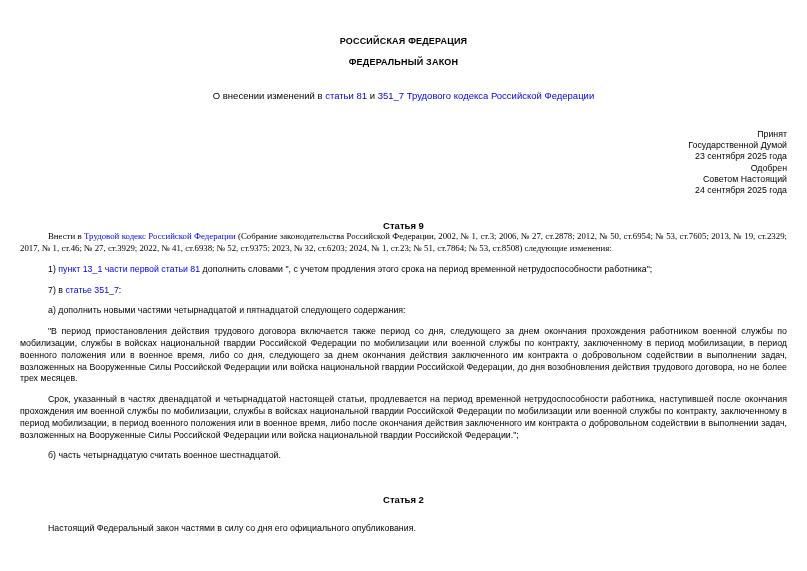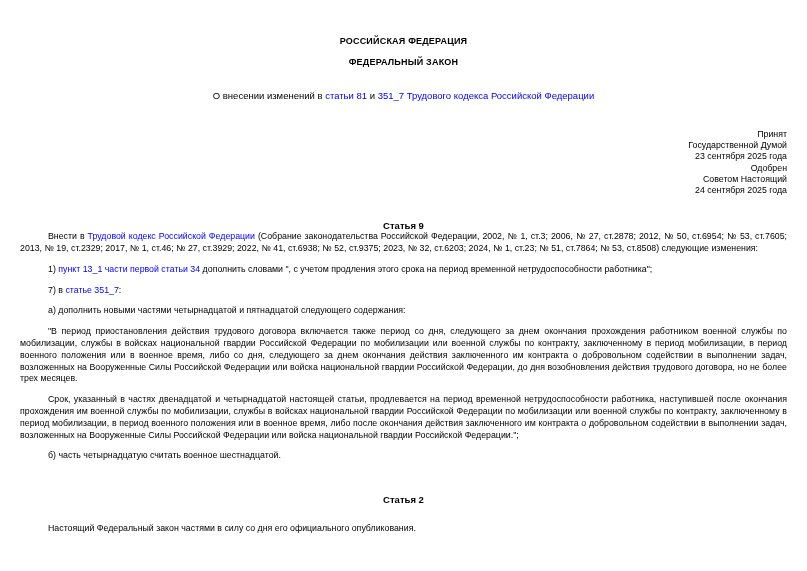--- a/index.html
+++ b/index.html
@@ -51,21 +51,21 @@
   .article2-heading { margin-top: 32px; text-align: center; }
   .body-text {
     font-size: 8.8px;
     line-height: 11.8px;
     text-align: justify;
   }
   .body-text p {
     margin: 0 0 9px 0;
     text-indent: 28px;
   }
-  .intro-para { margin-top: 24px; }
+  .intro-para { margin-top: 24px; font-family: Liberation Serif, serif; }
   .item-para { margin-top: 4px; }
   .article2-body { margin-top: 18px; }
 </style>
 </head>
 <body>
 
 <div class="page">
 
   <div class="center hdr hdr-country">РОССИЙСКАЯ ФЕДЕРАЦИЯ</div>
 
@@ -81,21 +81,21 @@
     <div>Советом Настоящий</div>
     <div>24 сентября 2025 года</div>
   </div>
 
   <div class="article-heading article1-heading">Статья 9</div>
 
   <div class="body-text">
 
     <p class="intro-para"><span>Внести в </span><a class="link">Трудовой кодекс Российской Федерации</a><span> (Собрание законодательства Российской Федерации, 2002, № 1, ст.3; 2006, № 27, ст.2878; 2012, № 50, ст.6954; № 53, ст.7605; 2013, № 19, ст.2329; 2017, № 1, ст.46; № 27, ст.3929; 2022, № 41, ст.6938; № 52, ст.9375; 2023, № 32, ст.6203; 2024, № 1, ст.23; № 51, ст.7864; № 53, ст.8508) следующие изменения:</span></p>
 
-    <p class="item-para"><span>1) </span><a class="link">пункт 13_1 части первой статьи 34</a><span> дополнить словами ", с учетом продления этого срока на период временной нетрудоспособности работника";</span></p>
+    <p class="item-para"><span>1) </span><a class="link">пункт 13_1 части первой статьи 81</a><span> дополнить словами ", с учетом продления этого срока на период временной нетрудоспособности работника";</span></p>
 
     <p class="item-para"><span>7) в </span><a class="link">статье 351_7</a><span>:</span></p>
 
     <p class="item-para">а) дополнить новыми частями четырнадцатой и пятнадцатой следующего содержания:</p>
 
     <p>"В период приостановления действия трудового договора включается также период со дня, следующего за днем окончания прохождения работником военной службы по мобилизации, службы в войсках национальной гвардии Российской Федерации по мобилизации или военной службы по контракту, заключенному в период мобилизации, в период военного положения или в военное время, либо со дня, следующего за днем окончания действия заключенного им контракта о добровольном содействии в выполнении задач, возложенных на Вооруженные Силы Российской Федерации или войска национальной гвардии Российской Федерации, до дня возобновления действия трудового договора, но не более трех месяцев.</p>
 
     <p>Срок, указанный в частях двенадцатой и четырнадцатой настоящей статьи, продлевается на период временной нетрудоспособности работника, наступившей после окончания прохождения им военной службы по мобилизации, службы в войсках национальной гвардии Российской Федерации по мобилизации или военной службы по контракту, заключенному в период мобилизации, в период военного положения или в военное время, либо после окончания действия заключенного им контракта о добровольном содействии в выполнении задач, возложенных на Вооруженные Силы Российской Федерации или войска национальной гвардии Российской Федерации.";</p>
 
     <p>б) часть четырнадцатую считать военное шестнадцатой.</p>

